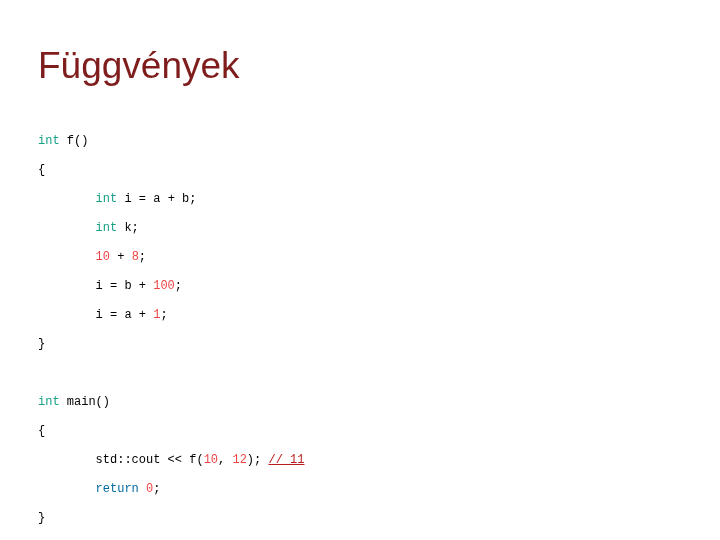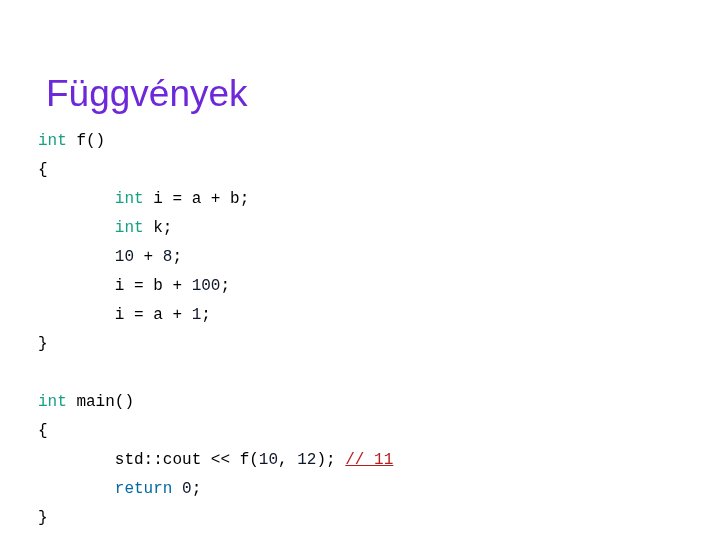--- a/index.html
+++ b/index.html
@@ -15,51 +15,50 @@
   }
   .slide {
     position: relative;
     width: 720px;
     height: 540px;
     background: #ffffff;
     box-sizing: border-box;
   }
   .slide-title {
     position: absolute;
-    left: 46px;
+    left: 38px;
     top: 44px;
     font-family: "Liberation Sans", sans-serif;
     font-size: 37px;
     font-weight: 400;
     line-height: 44px;
-    color: #6d28d9;
+    color: #7f1d1d;
     letter-spacing: 0px;
     white-space: nowrap;
-    margin-top: 28px;
   }
   .code-block {
     position: absolute;
     left: 38px;
     top: 127px;
     font-family: "Liberation Mono", "DejaVu Sans Mono", monospace;
-    font-size: 16px;
+    font-size: 12px;
     line-height: 29px;
     color: #000000;
     white-space: pre;
     letter-spacing: 0px;
   }
   .code-line {
     height: 29px;
     white-space: pre;
   }
   .code-line.blank {
     height: 29px;
   }
   .tok-kw   { color: #16A085; }
-  .tok-num  { color: #0f172a; }
+  .tok-num  { color: #ef4444; }
   .tok-com  { color: #b91c1c; text-decoration: underline; }
   .tok-ret  { color: #0369a1; }
   .tok-plain{ color: #000000; }
 </style>
 </head>
 <body>
 
 <div class="slide">
 
   <div class="slide-title">Függvények</div>

